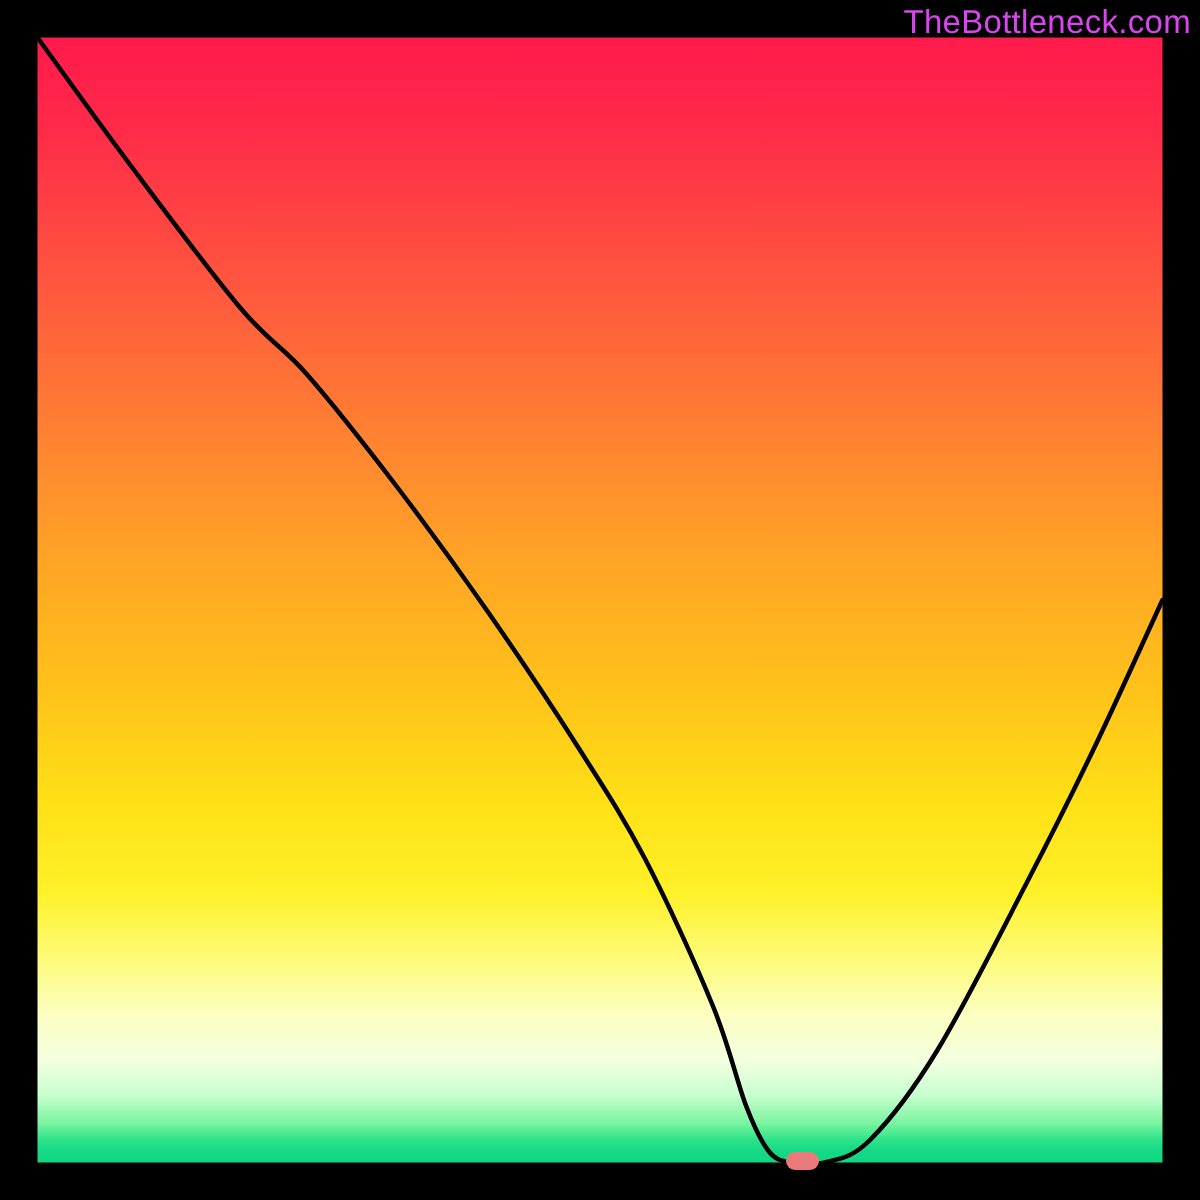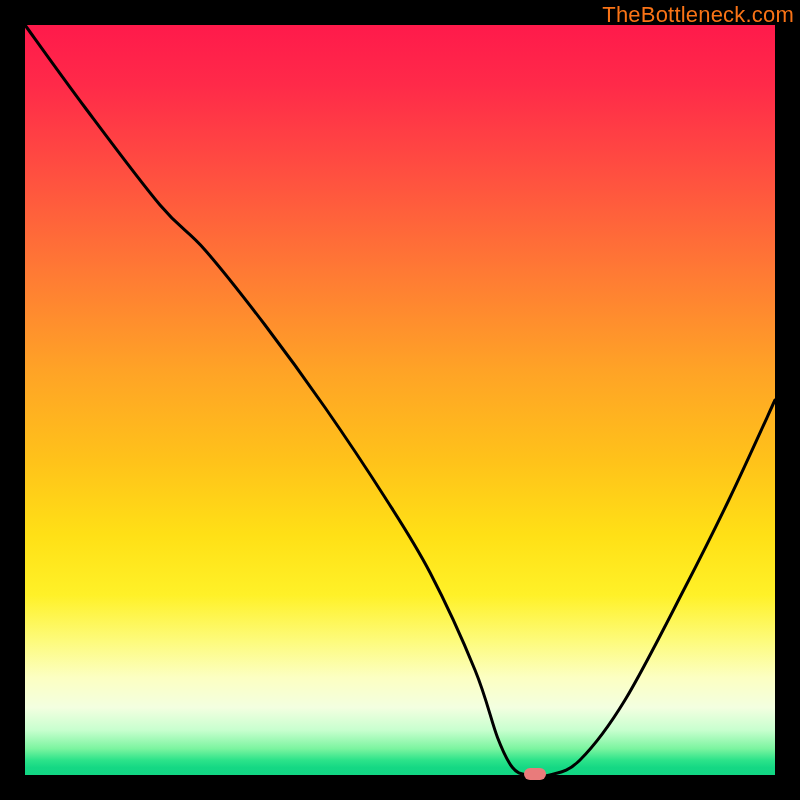--- a/index.html
+++ b/index.html
@@ -58,21 +58,21 @@
     stroke-linecap: round;
   }
   .marker {
     fill: #e97b7b;
     stroke: none;
   }
   .watermark {
     position: absolute;
     top: 2px;
     right: 6px;
-    color: #f97316;
+    color: #d946ef;
     font-size: 22px;
     font-weight: 500;
     letter-spacing: 0.2px;
     user-select: none;
   }
 </style>
 </head>
 <body>
 
 <div class="frame">

